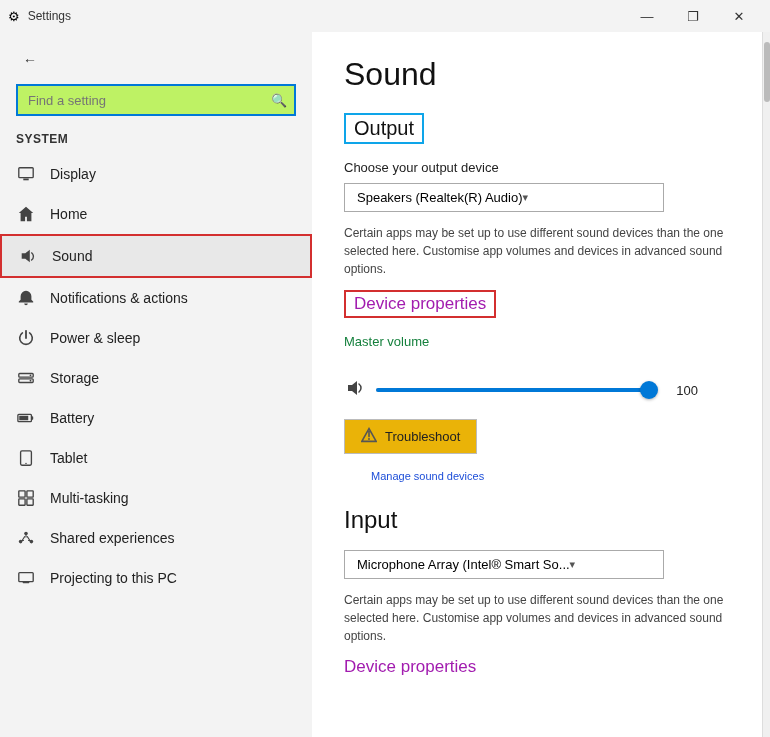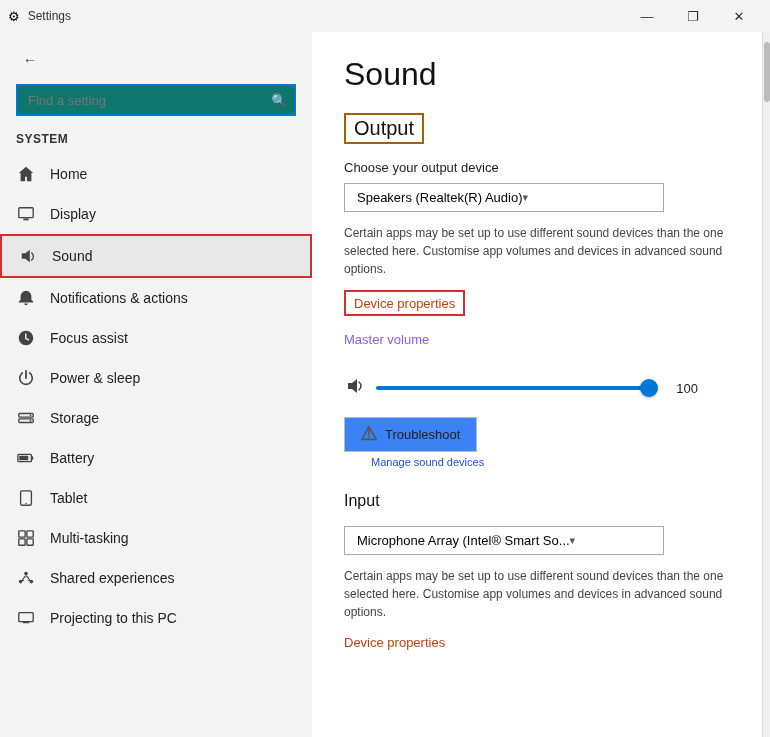--- a/index.html
+++ b/index.html
@@ -92,21 +92,21 @@
       margin: 4px 16px 12px 16px;
       position: relative;
     }
     .search-box input {
       width: 100%;
       height: 32px;
       border: 2px solid #0078d7;
       padding: 0 30px 0 10px;
       font-size: 13px;
       outline: none;
-      background: #0f766e;
+      background: #bef264;
     }
     .search-box .search-icon {
       position: absolute;
       right: 8px;
       top: 50%;
       transform: translateY(-50%);
       font-size: 13px;
       color: #555;
     }
 
@@ -163,21 +163,21 @@
 
     .page-title {
       font-size: 32px;
       font-weight: 300;
       color: #111;
       margin-bottom: 20px;
     }
 
     
     .section-box {
-      border: 2px solid #a16207;
+      border: 2px solid #0ea5e9;
       display: inline-block;
       padding: 2px 8px;
       margin-bottom: 16px;
     }
     .section-box h2 {
       font-size: 20px;
       font-weight: 400;
       color: #111;
     }
 
@@ -210,32 +210,32 @@
     }
 
     
     .link-box {
       border: 2px solid #d32f2f;
       display: inline-block;
       padding: 2px 8px;
       margin-bottom: 16px;
     }
     .link-box a, .link {
-      color: #c2410c;
-      font-size: 13px;
+      color: #a21caf;
+      font-size: 17px;
       text-decoration: none;
       cursor: pointer;
     }
 
     .volume-section {
       margin-bottom: 16px;
     }
     .volume-label {
       font-size: 13px;
-      color: #8b5cf6;
+      color: #15803d;
       margin-bottom: 0;
     }
     .volume-row {
       display: flex;
       align-items: center;
       gap: 10px;
       margin-top: 28px;
     }
     .volume-icon {
       font-size: 16px;
@@ -279,40 +279,41 @@
       color: #222;
       min-width: 32px;
       text-align: right;
     }
 
     
     .troubleshoot-btn {
       display: flex;
       align-items: center;
       gap: 8px;
-      background: #3b82f6;
+      background: #eab308;
       border: 1px solid #bbb;
       padding: 7px 16px;
       font-size: 13px;
       cursor: pointer;
       color: #222;
+      margin-bottom: 12px;
     }
 
     .manage-link {
       color: #1d4ed8;
       font-size: 11px;
       text-decoration: none;
       cursor: pointer;
       display: inline-block;
       margin-bottom: 24px;
       margin-left: 27px;
     }
 
     .input-section-title {
-      font-size: 16px;
+      font-size: 24px;
       font-weight: 400;
       color: #111;
       margin-bottom: 16px;
     }
 
     
     .content::-webkit-scrollbar { width: 8px; }
     .content::-webkit-scrollbar-track { background: #f1f1f1; }
     .content::-webkit-scrollbar-thumb { background: #bbb; border-radius: 4px; }
 
@@ -363,63 +364,55 @@
     <div class="search-box">
       <input type="text" placeholder="Find a setting" style="">
       <span class="search-icon">🔍</span>
     </div>
 
     <div class="sidebar-section-label">System</div>
 
     <div class="sidebar-item">
       <span class="sidebar-icon">
         <svg width="18" height="18" viewBox="0 0 20 20" fill="#444">
-            <path d="M10 2L2 9h2v9h5v-5h2v5h5V9h2L10 2z"></path>
-          </svg>
-      </span>
-      <span>Home</span>
-    </div>
-
-    <div class="sidebar-item">
-      <span class="sidebar-icon">
-        <svg width="18" height="18" viewBox="0 0 20 20" fill="#444">
             <rect x="2" y="3" width="16" height="11" rx="1" ry="1" fill="none" stroke="#444" stroke-width="1.5"></rect>
             <rect x="7" y="15" width="6" height="2" fill="#444"></rect>
           </svg>
       </span>
       <span>Display</span>
     </div>
 
+    <div class="sidebar-item">
+      <span class="sidebar-icon">
+        <svg width="18" height="18" viewBox="0 0 20 20" fill="#444">
+            <path d="M10 2L2 9h2v9h5v-5h2v5h5V9h2L10 2z"></path>
+          </svg>
+      </span>
+      <span>Home</span>
+    </div>
+
     <div class="sidebar-item active">
       <span class="sidebar-icon">
         <svg width="18" height="18" viewBox="0 0 20 20" fill="#444">
             <path d="M3 7v6h4l5 4V3L7 7H3z"></path>
             <path d="M14 6.5c1.2 1 2 2.5 2 4s-.8 3-2 4" fill="none" stroke="#444" stroke-width="1.5" stroke-linecap="round"></path>
           </svg>
       </span>
       <span>Sound</span>
     </div>
 
     <div class="sidebar-item">
       <span class="sidebar-icon">
         <svg width="18" height="18" viewBox="0 0 20 20" fill="#444">
             <path d="M10 2a6 6 0 0 0-6 6v4l-2 2v1h16v-1l-2-2V8a6 6 0 0 0-6-6zm0 16a2 2 0 0 0 2-2H8a2 2 0 0 0 2 2z"></path>
           </svg>
       </span>
       <span>Notifications &amp; actions</span>
     </div>
 
-    <div class="sidebar-item">
-      <span class="sidebar-icon">
-        <svg width="18" height="18" viewBox="0 0 20 20" fill="#444">
-            <path d="M10 2C5.6 2 2 5.6 2 10s3.6 8 8 8 8-3.6 8-8-3.6-8-8-8zm3 11l-4-2V5h1.5v5l3 1.5L13 13z"></path>
-          </svg>
-      </span>
-      <span>Focus assist</span>
-    </div>
 
     <div class="sidebar-item">
       <span class="sidebar-icon">
         <svg width="18" height="18" viewBox="0 0 20 20" fill="#444">
             <path d="M10 2v8" stroke="#444" stroke-width="2" stroke-linecap="round"></path>
             <path d="M6 4.3A7 7 0 1 0 14 4.3" fill="none" stroke="#444" stroke-width="1.8" stroke-linecap="round"></path>
           </svg>
       </span>
       <span>Power &amp; sleep</span>
     </div>

